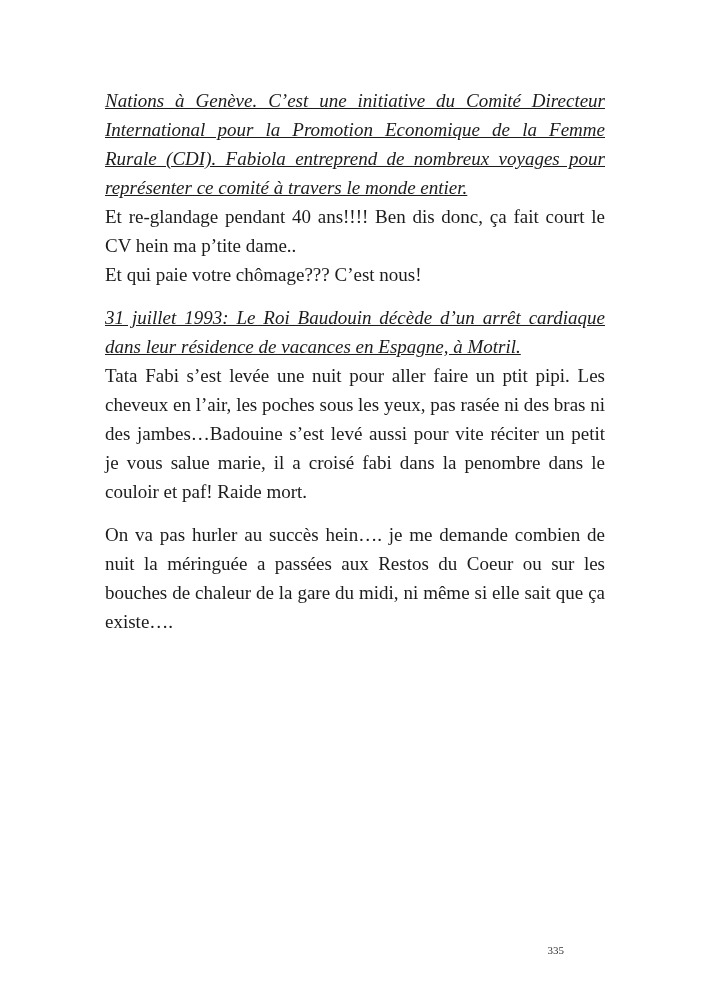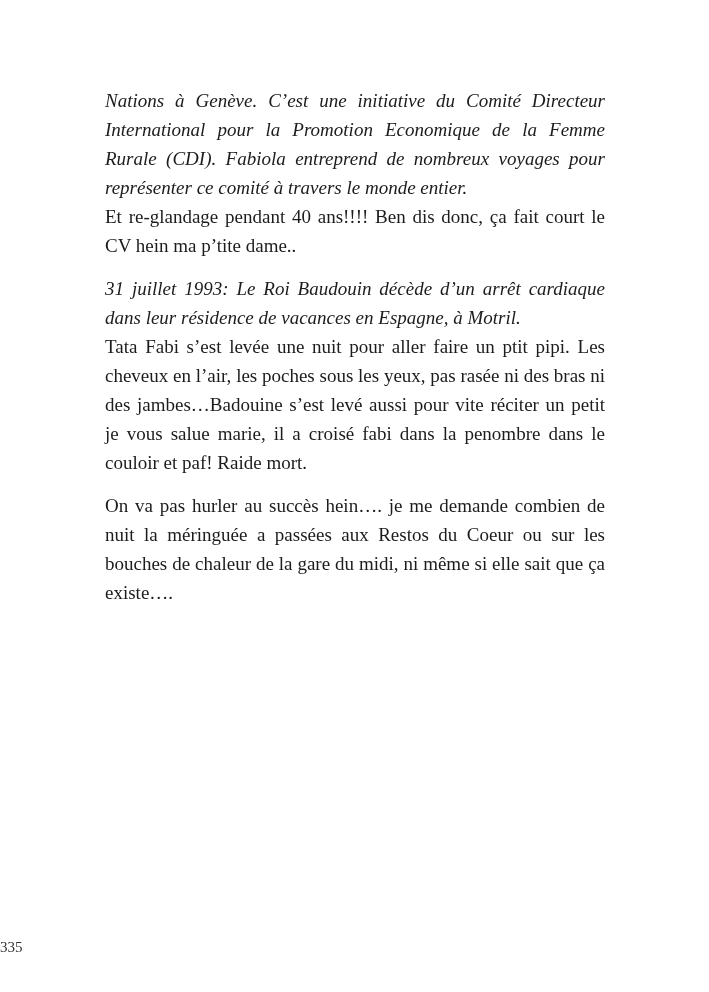--- a/index.html
+++ b/index.html
@@ -25,43 +25,45 @@
   }
   .para {
     margin: 0;
     font-size: 19px;
     line-height: 29px;
     text-align: justify;
     text-justify: inter-word;
   }
   .para.italic {
     font-style: italic;
+    text-decoration: underline;
   }
   .para.gap {
     margin-top: 14px;
   }
   .page-number {
     position: absolute;
     bottom: 36px;
     left: 0;
     width: 564px;
-    text-align: left;
-    font-size: 15px;
+    text-align: right;
+    font-size: 11px;
     color: #333333;
   }
 </style>
 </head>
 <body>
 
 <div class="page">
 
   <p class="para italic">Nations à Genève. C’est une initiative du Comité Directeur International pour la Promotion Economique de la Femme Rurale (CDI). Fabiola entreprend de nombreux voyages pour représenter ce comité à travers le monde entier.</p>
 
   <p class="para">Et re-glandage pendant 40 ans!!!! Ben dis donc, ça fait court le CV hein ma p’tite dame..</p>
 
+  <p class="para">Et qui paie votre chômage??? C’est nous!</p>
 
   <p class="para italic gap">31 juillet 1993: Le Roi Baudouin décède d’un arrêt cardiaque dans leur résidence de vacances en Espagne, à Motril.</p>
 
 
   <p class="para">Tata Fabi s’est levée une nuit pour aller faire un ptit pipi. Les cheveux en l’air, les poches sous les yeux, pas rasée ni des bras ni des jambes…Badouine s’est levé aussi pour vite réciter un petit je vous salue marie, il a croisé fabi dans la penombre dans le couloir et paf! Raide mort.</p>
 
 
   <p class="para gap">On va pas hurler au succès hein…. je me demande combien de nuit la méringuée a passées aux Restos du Coeur ou sur les bouches de chaleur de la gare du midi, ni même si elle sait que ça existe….</p>
 
   <div class="page-number">335</div>

